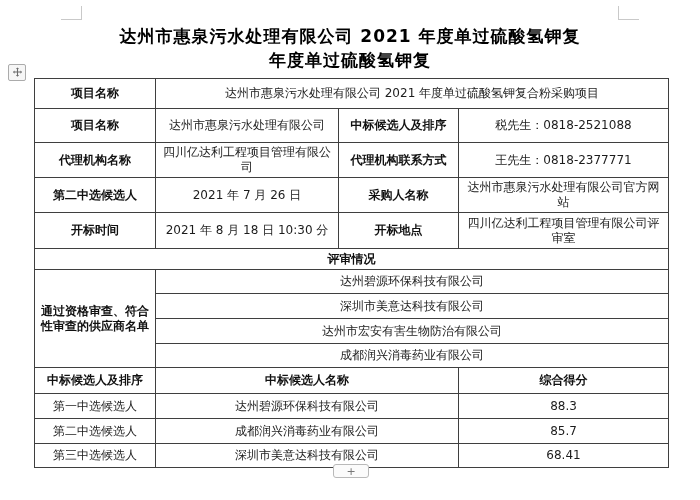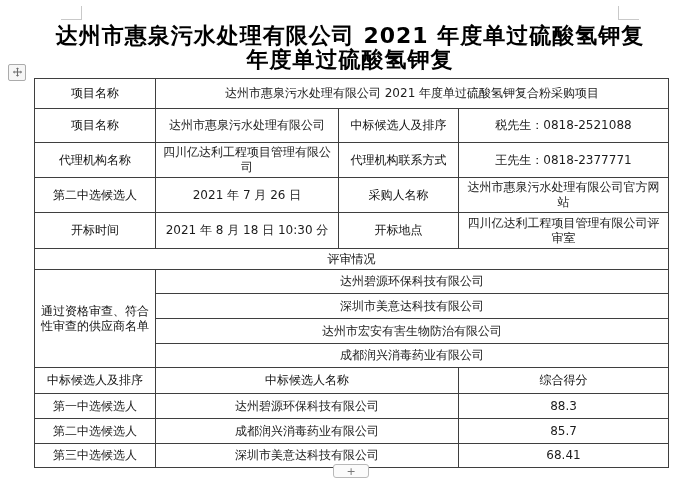--- a/index.html
+++ b/index.html
@@ -9,36 +9,36 @@
 
   
   .crop { position: absolute; border: 0 solid #c9c9c9; }
   .crop-tl { left: 61px; top: 6px; width: 21px; height: 14px;
     border-right-width: 1px; border-bottom-width: 1px; }
   .crop-tr { left: 618px; top: 6px; width: 21px; height: 14px;
     border-left-width: 1px; border-bottom-width: 1px; }
 
   
   .doc-title { position: absolute; left: 40px; top: 24px; width: 620px;
-    text-align: center; font-weight: bold; font-size: 22px; line-height: 24px;
+    text-align: center; font-weight: bold; font-size: 17px; line-height: 24px;
     color: #000; letter-spacing: 1px; }
 
   
   .move-handle { position: absolute; left: 8px; top: 64px; width: 18px; height: 17px;
     background: #f6f6f6; border: 1px solid #ababab; border-radius: 2px;
     display: flex; align-items: center; justify-content: center; cursor: move; }
 
   
   table.doc-table { position: absolute; left: 34px; top: 78px; width: 634px;
     border-collapse: collapse; table-layout: fixed; }
   table.doc-table th, table.doc-table td {
     border: 1px solid #3f3f3f; text-align: center; vertical-align: middle;
     font-size: 12px; line-height: 15px; padding: 2px 4px; color: #1c1c1c;
     overflow: hidden; word-break: break-all; }
-  table.doc-table th { font-weight: normal; color: #111; text-align: center; }
+  table.doc-table th { font-weight: bold; color: #111; text-align: center; }
   table.doc-table td { font-weight: normal; }
 
   
   .add-row-btn { position: absolute; left: 333px; top: 464px; width: 36px; height: 14px;
     background: #fbfbfb; border: 1px solid #b9b9b9; border-radius: 3px;
     color: #777; font-size: 11px; line-height: 11px; text-align: center;
     cursor: pointer; display: flex; align-items: center; justify-content: center; }
 </style>
 </head>
 <body>

